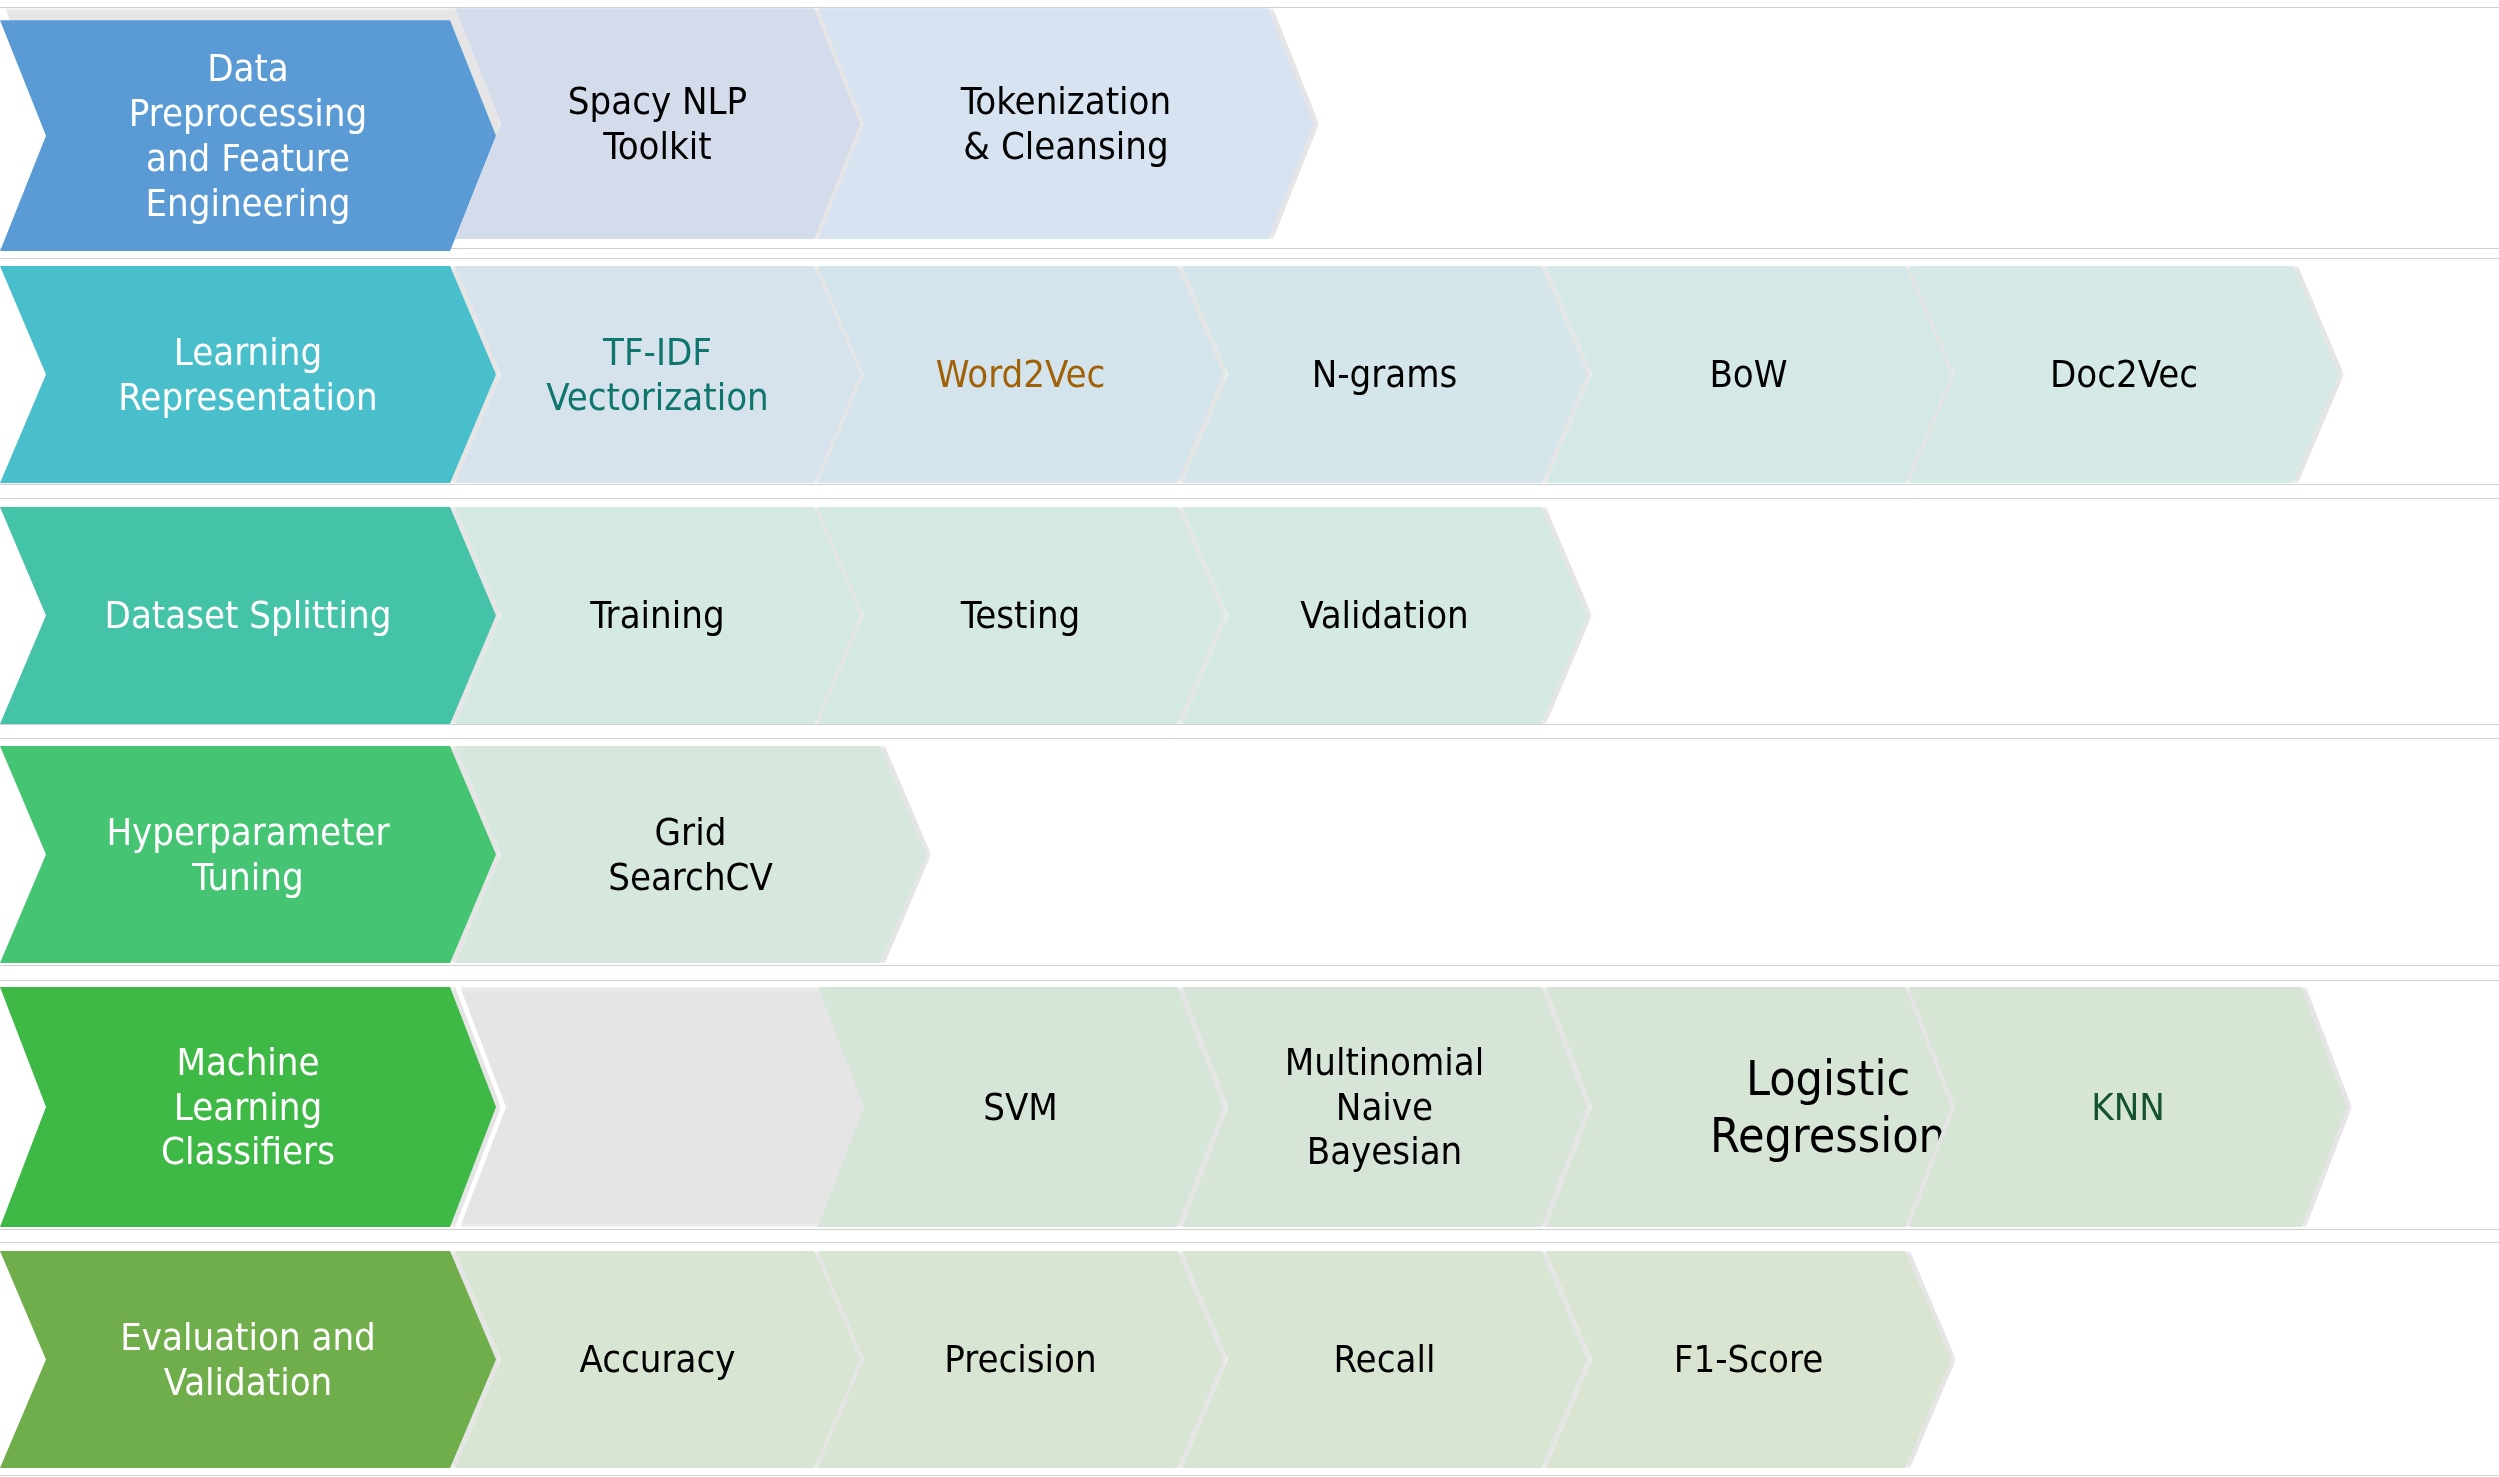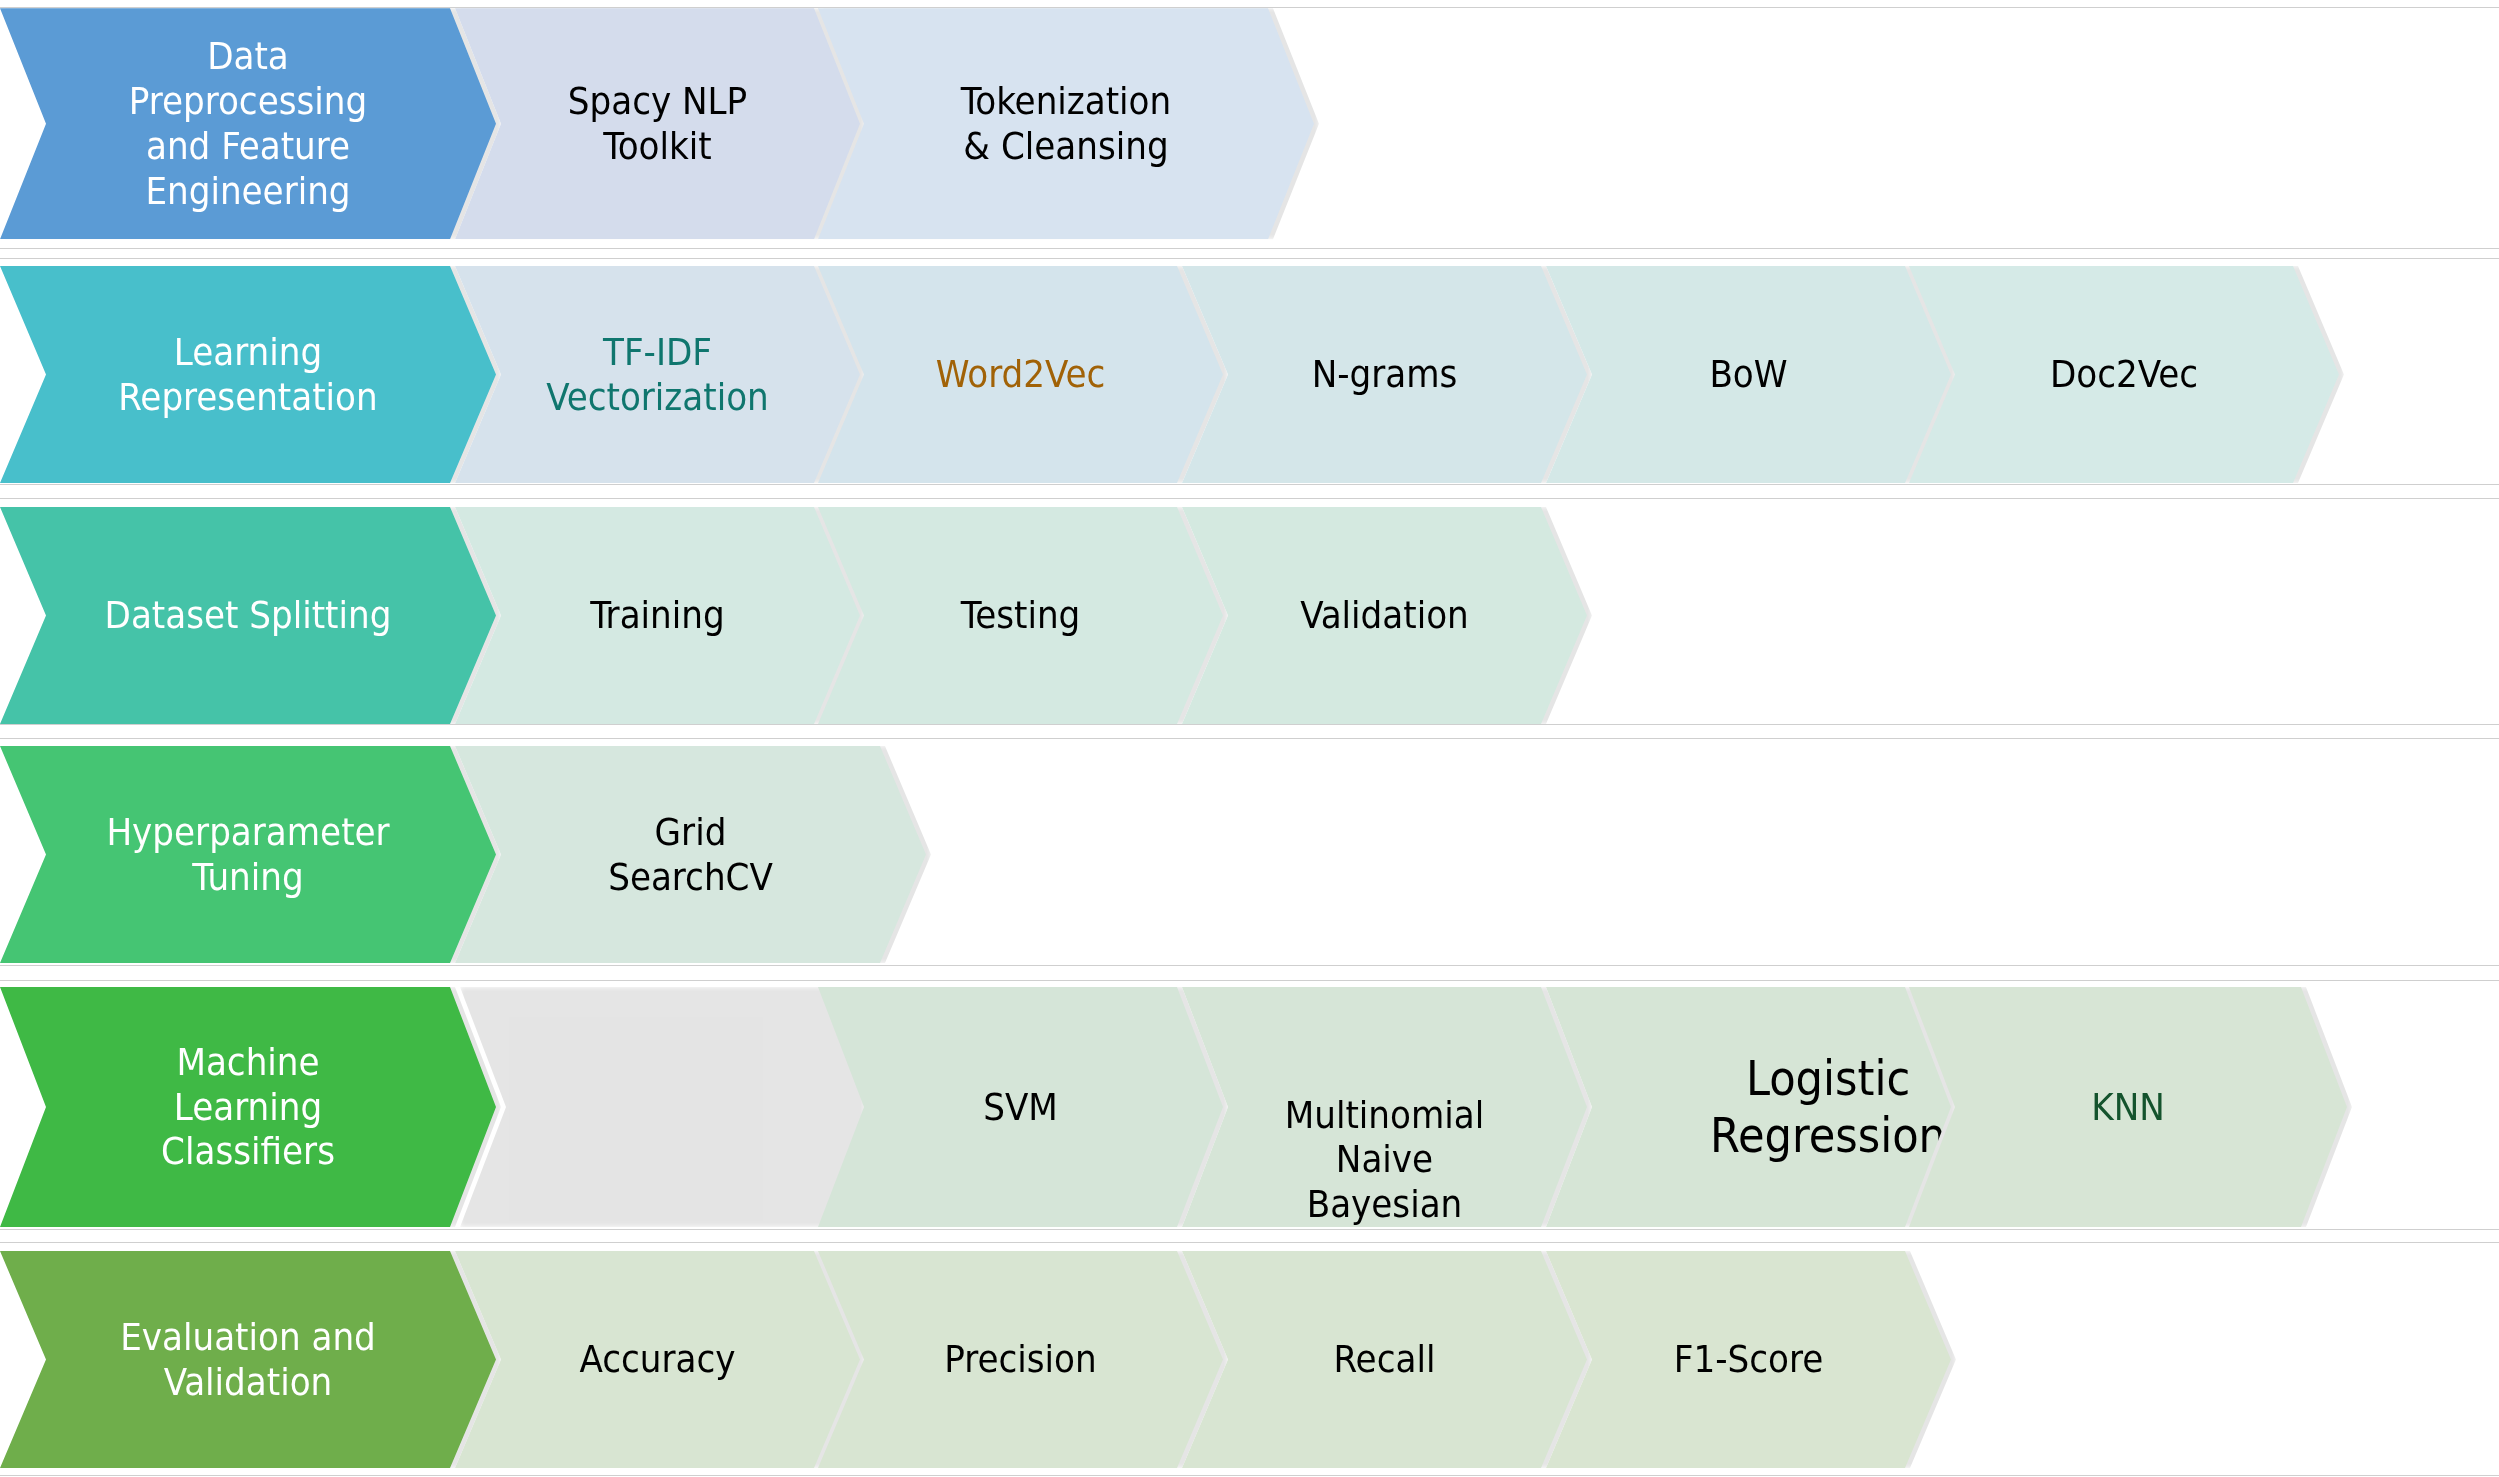--- a/index.html
+++ b/index.html
@@ -65,21 +65,21 @@
     <div class="row-sep" style="top: 498px;"></div>
     <div class="row-sep" style="top: 724px;"></div>
     <div class="row-sep" style="top: 738px;"></div>
     <div class="row-sep" style="top: 965px;"></div>
     <div class="row-sep" style="top: 980px;"></div>
     <div class="row-sep" style="top: 1229px;"></div>
     <div class="row-sep" style="top: 1242px;"></div>
     <div class="row-sep" style="top: 1475px;"></div>
     <div class="row" style="top: 8.3px; height: 231px;">
       <div class="shadow" style="left: 5px; width: 496px;"></div>
-      <div class="chev head" style="left: 0px; width: 496px; background: rgb(91, 155, 213); font-size: 38px;">
+      <div class="chev head" style="left: 0px; width: 496px; background: rgb(91, 155, 213); font-size: 38px; margin-top: 12px;">
         <span class="label" style="color: rgb(255, 255, 255);">Data
 Preprocessing
 and Feature
 Engineering</span>
       </div>
       <div class="shadow" style="left: 460px; width: 405px;"></div>
       <div class="chev body" style="left: 455px; width: 405px; background: rgb(212, 220, 236); font-size: 38px;">
         <span class="label" style="color: rgb(0, 0, 0);">Spacy NLP
 Toolkit</span>
       </div>
@@ -153,21 +153,21 @@
         <span class="label" style="color: rgb(255, 255, 255);">Machine
 Learning
 Classifiers</span>
       </div>
       <div class="shadow" style="left: 460px; width: 405px;"></div>
       <div class="shadow" style="left: 823px; width: 405px;"></div>
       <div class="chev body" style="left: 818px; width: 405px; background: rgb(213, 229, 216); font-size: 38px;">
         <span class="label" style="color: rgb(0, 0, 0);">SVM</span>
       </div>
       <div class="shadow" style="left: 1187px; width: 405px;"></div>
-      <div class="chev body" style="left: 1182px; width: 405px; background: rgb(214, 229, 215); font-size: 38px; align-items: flex-end;">
+      <div class="chev body" style="left: 1182px; width: 405px; background: rgb(214, 229, 215); font-size: 38px;">
         <span class="label" style="color: rgb(0, 0, 0);">Multinomial
 Naive
 Bayesian</span>
       </div>
       <div class="shadow" style="left: 1551px; width: 405px;"></div>
       <div class="chev body" style="left: 1546px; width: 405px; background: rgb(214, 229, 214); font-size: 48px; justify-content: flex-end;">
         <span class="label" style="color: rgb(0, 0, 0);">Logistic
 Regression</span>
       </div>
       <div class="shadow" style="left: 1914px; width: 438px;"></div>

